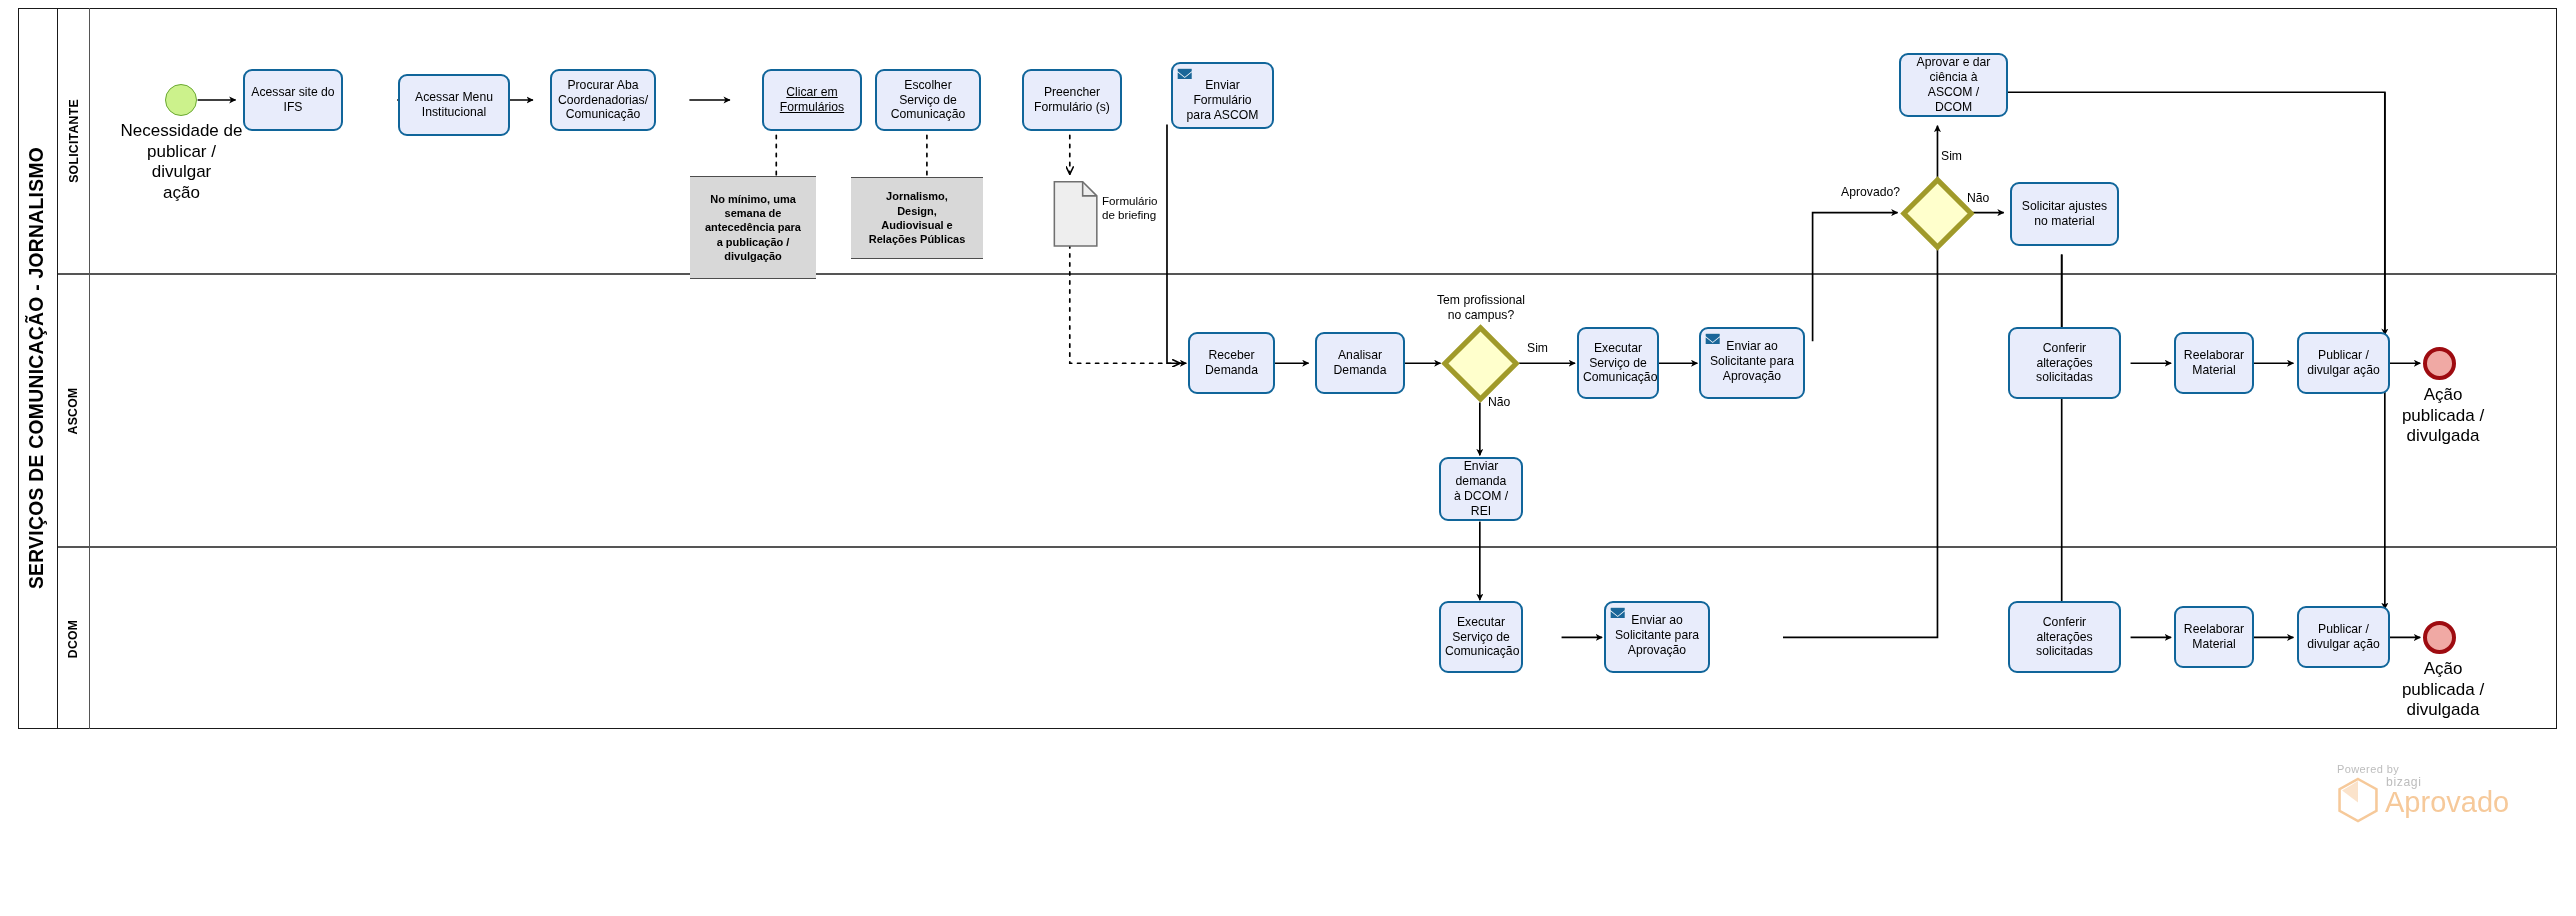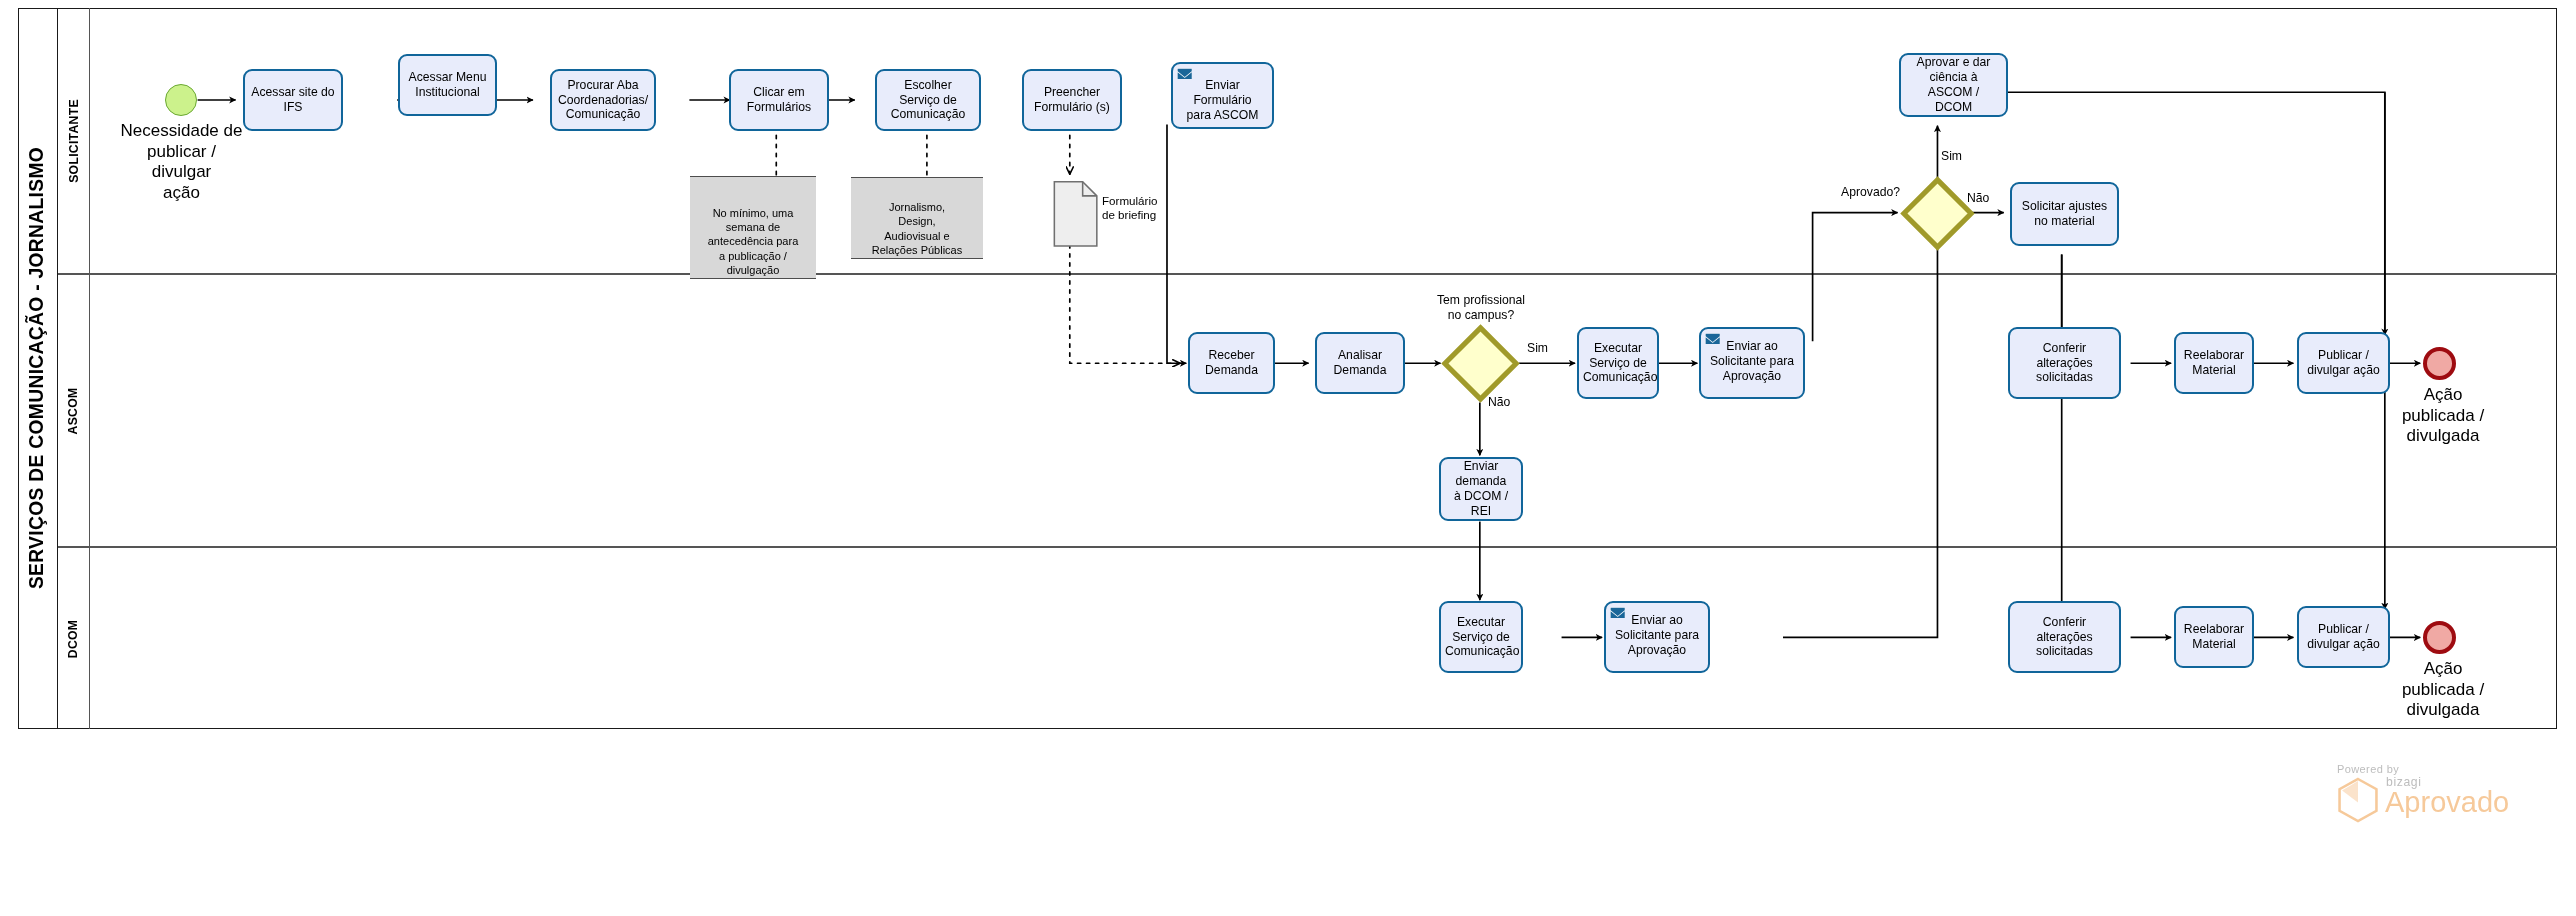--- a/index.html
+++ b/index.html
@@ -32,21 +32,21 @@
   .start-ev{position:absolute;border-radius:50%;background:#ccf28c;border:1.9px solid #6aa832;box-sizing:border-box;}
   .end-ev{position:absolute;border-radius:50%;background:#f0a9a4;border:4.5px solid #9e0b10;box-sizing:border-box;}
 
   .gw{position:absolute;}
   .evlabel{position:absolute;text-align:center;font-size:17px;line-height:1.22;color:#000;}
   .flowlabel{position:absolute;font-size:12.2px;color:#000;white-space:nowrap;}
   .gwlabel{position:absolute;text-align:center;font-size:12.2px;line-height:1.22;color:#000;}
 
   .annot{position:absolute;box-sizing:border-box;background:#d8d8d8;border:none;
          font-size:11px;line-height:1.3;text-align:center;color:#000;
-         display:flex;align-items:flex-end;justify-content:center;padding:1.9px 3.2px;}
+         display:flex;align-items:center;justify-content:center;padding:1.9px 3.2px;font-weight:bold;}
   .annot::before{content:"";position:absolute;left:0;top:0;width:100%;height:1.3px;background:#4d4d4d;}
   .annot::after{content:"";position:absolute;left:0;bottom:0;width:100%;height:1.3px;background:#4d4d4d;}
 
   .datalabel{position:absolute;font-size:11.6px;line-height:1.25;color:#000;text-align:center;}
 
   
   .wm{position:absolute;}
   .wm .pb{font-size:11px;color:#bdbdbd;letter-spacing:0.4px;}
   .wm .brand{font-size:12.2px;color:#bdbdbd;letter-spacing:0.6px;margin-left:49px;}
   .wm .modeler{font-size:29px;color:#f6c99a;margin-left:48px;line-height:.95;}
@@ -145,29 +145,29 @@
     </g>
   </svg>
 
   <div class="start-ev" style="left:165px;top:84px;width:32px;height:32px;"></div>
   <div class="evlabel" style="left:117px;top:121px;width:129px;">Necessidade de<br>publicar / divulgar<br>ação</div>
 
   <div class="task" style="left:243px;top:69px;width:100px;height:62px;">
     <span class="tasktext">Acessar site do<br>IFS</span>
   </div>
 
-  <div class="task" style="left:398px;top:54px;width:99px;height:62px;">
+  <div class="task" style="left:398px;top:74px;width:112px;height:62px;">
     <span class="tasktext">Acessar Menu<br>Institucional</span>
   </div>
 
   <div class="task" style="left:550px;top:69px;width:106px;height:62px;">
     <span class="tasktext">Procurar Aba<br>Coordenadorias/<br>Comunicação</span>
   </div>
 
-  <div class="task" style="left:729px;top:69px;width:100px;height:62px;">
+  <div class="task" style="left:762px;top:69px;width:100px;height:62px;text-decoration:underline;">
     <span class="tasktext">Clicar em<br>Formulários</span>
   </div>
 
   <div class="task" style="left:875px;top:69px;width:106px;height:62px;">
     <span class="tasktext">Escolher<br>Serviço de<br>Comunicação</span>
   </div>
 
   <div class="task" style="left:1022px;top:69px;width:100px;height:62px;">
     <span class="tasktext">Preencher<br>Formulário (s)</span>
   </div>

